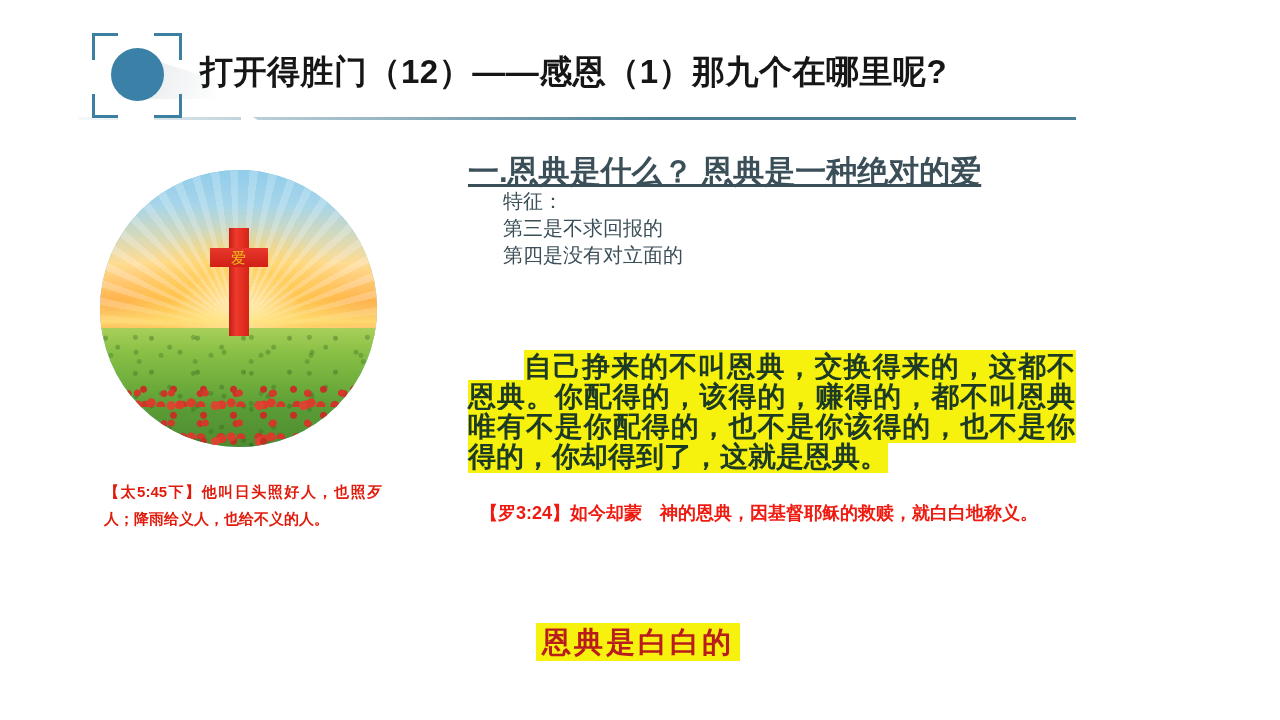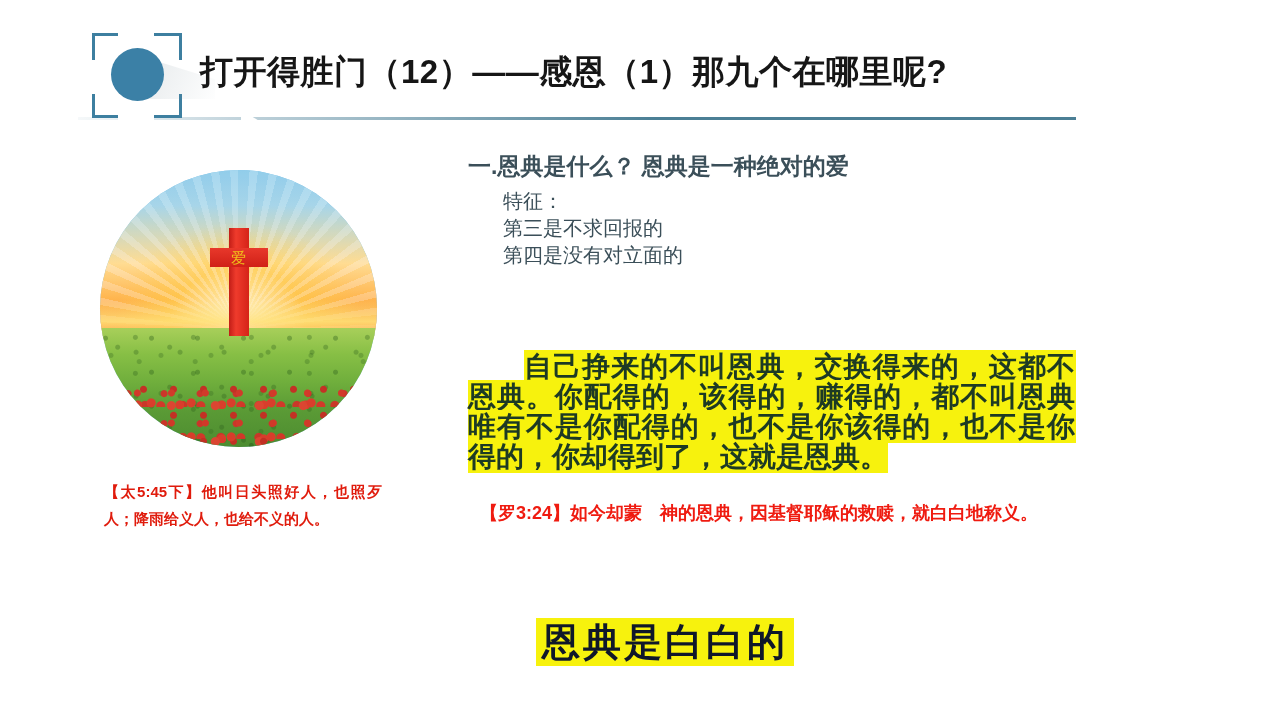--- a/index.html
+++ b/index.html
@@ -193,24 +193,25 @@
     line-height: 27px;
     text-align: justify;
   }
   #photo-caption .ref { color: #e01b0c; }
 
   
   #section-heading {
     position: absolute;
     left: 468px;
     top: 151px;
-    font-size: 23px;
+    font-size: 31px;
     font-weight: bold;
     color: #3b4f59;
     white-space: nowrap;
+    text-decoration: underline;
   }
   #feature-list {
     position: absolute;
     left: 503px;
     top: 188px;
     font-size: 20px;
     color: #3b4f59;
     line-height: 27px;
   }
   #feature-list div { white-space: nowrap; }
@@ -247,23 +248,23 @@
   #scripture-2 { left: 478px; top: 546px; width: 740px; text-align: justify; }
 
   #grace-free-line {
     position: absolute;
     left: 536px;
     top: 622px;
   }
   #grace-free-line span {
     background: #f7f20d;
     font-family: "Liberation Serif", "DejaVu Serif", serif;
-    font-size: 38px;
-    font-weight: bold;
-    color: #0f172a;
+    font-size: 29px;
+    font-weight: bold;
+    color: #b91c1c;
     letter-spacing: 3px;
     padding: 3px 6px;
     line-height: 40px;
   }
 </style>
 </head>
 <body>
 
 <div id="slide">
 

